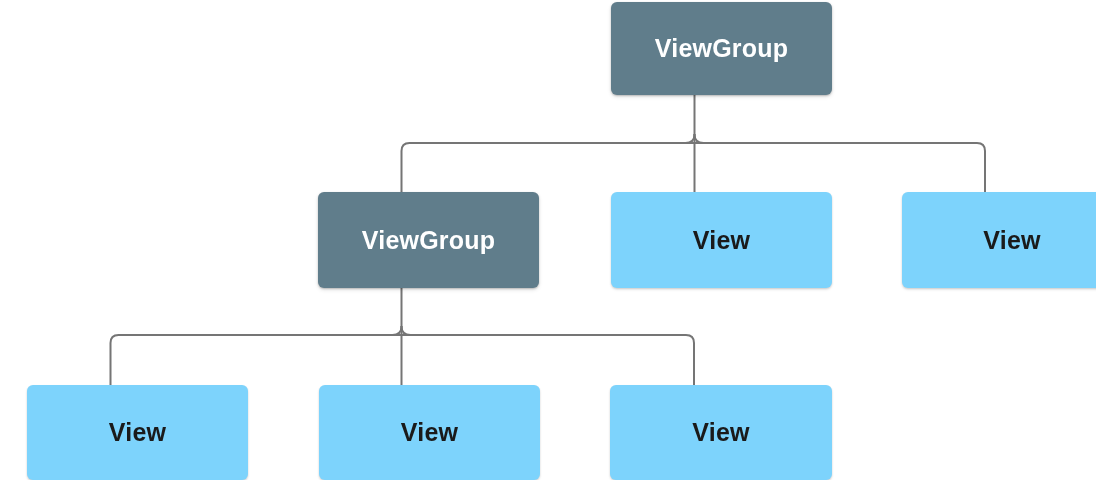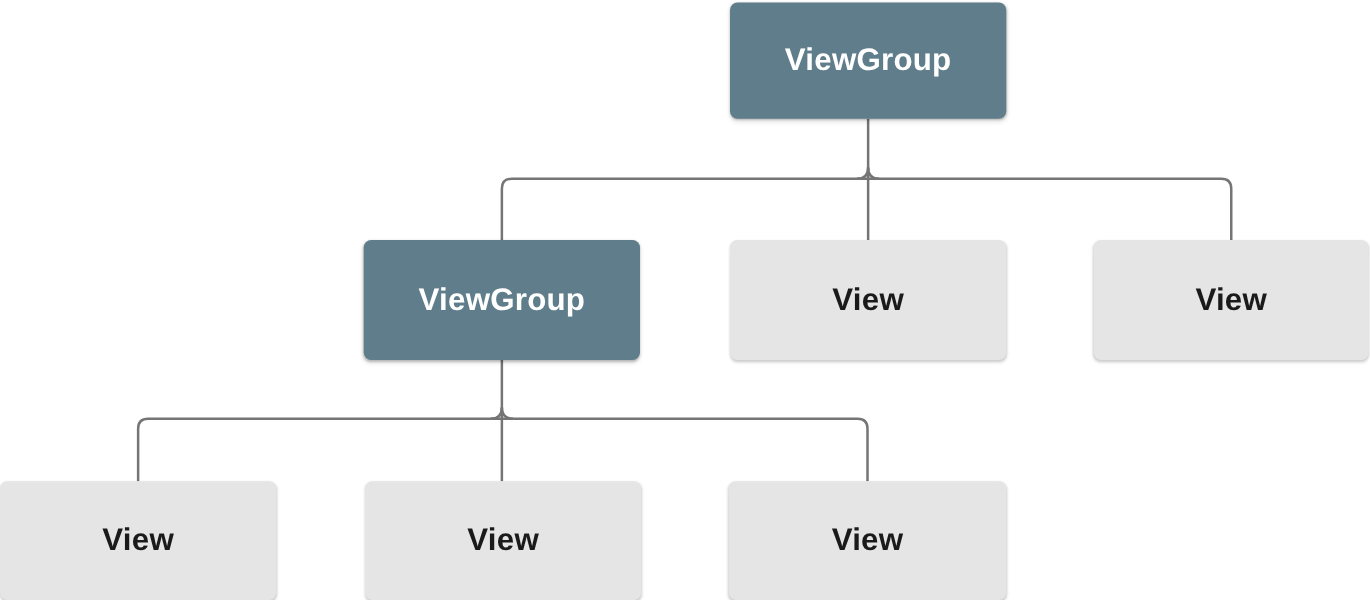--- a/index.html
+++ b/index.html
@@ -24,28 +24,29 @@
   }
   .node {
     position: absolute;
     display: flex;
     align-items: center;
     justify-content: center;
     border-radius: 6px;
     font-size: 25px;
     font-weight: 600;
     letter-spacing: 0.2px;
+    margin-left: 27px;
   }
   .node.viewgroup {
     background: #607d8b;
     color: #ffffff;
     box-shadow: 0 1px 2px rgba(0,0,0,0.22), 0 2px 4px rgba(0,0,0,0.10);
   }
   .node.view {
-    background: #e5e5e5;
+    background: #7dd3fc;
     color: #1a1a1a;
     box-shadow: 0 1px 2px rgba(0,0,0,0.14), 0 2px 3px rgba(0,0,0,0.07);
   }
   
   .n-root        { left: 584px; top: 2px;   width: 221px; height: 93px; }
   .n-l2-vg       { left: 291px; top: 192px; width: 221px; height: 96px; }
   .n-l2-view-1   { left: 584px; top: 192px; width: 221px; height: 96px; }
   .n-l2-view-2   { left: 875px; top: 192px; width: 220px; height: 96px; }
   .n-l3-view-1   { left: 0px;   top: 385px; width: 221px; height: 95px; }
   .n-l3-view-2   { left: 292px; top: 385px; width: 221px; height: 95px; }

